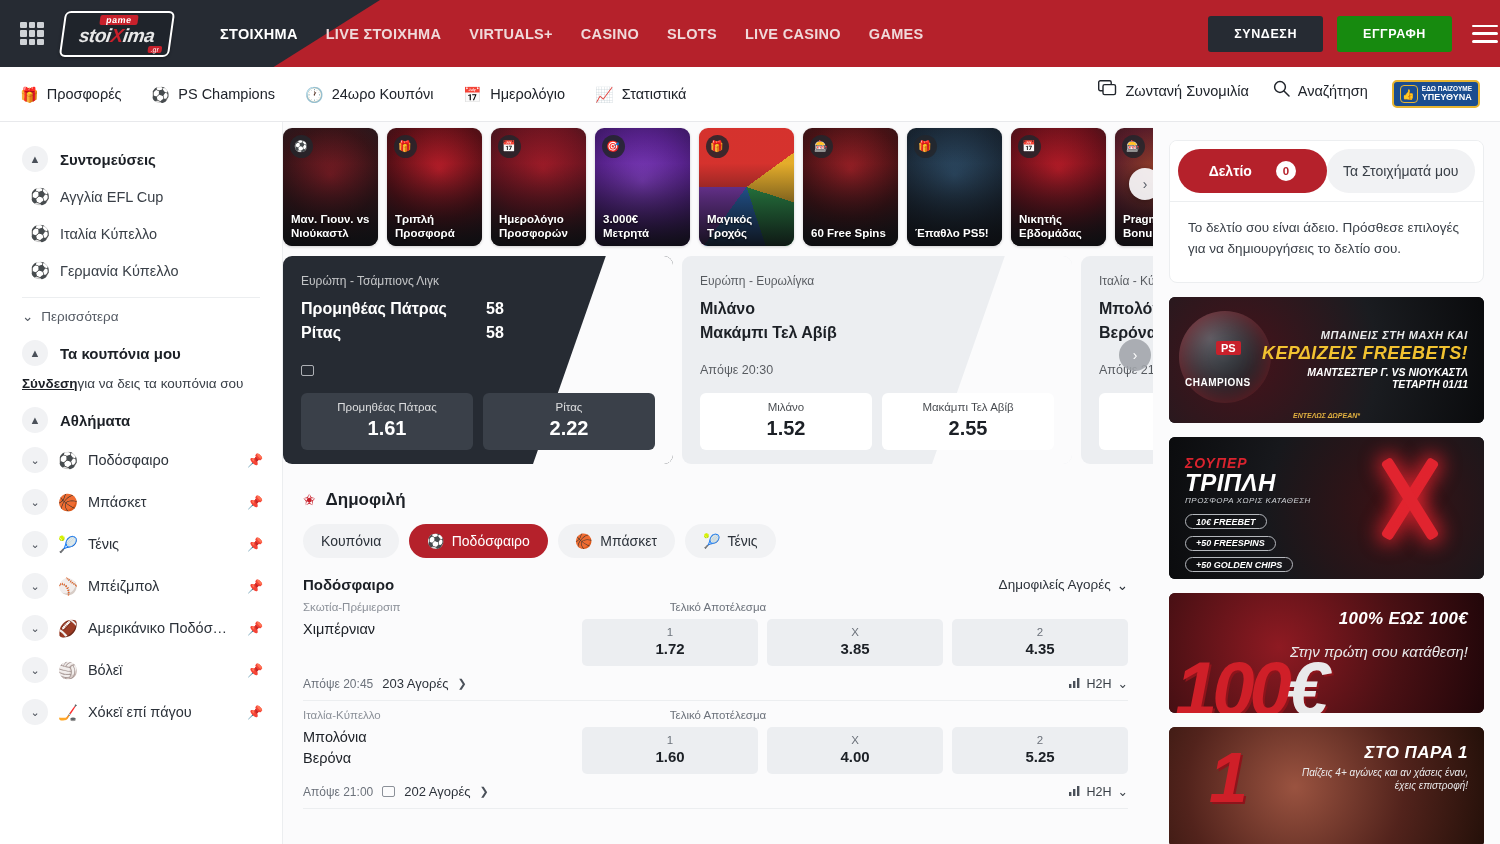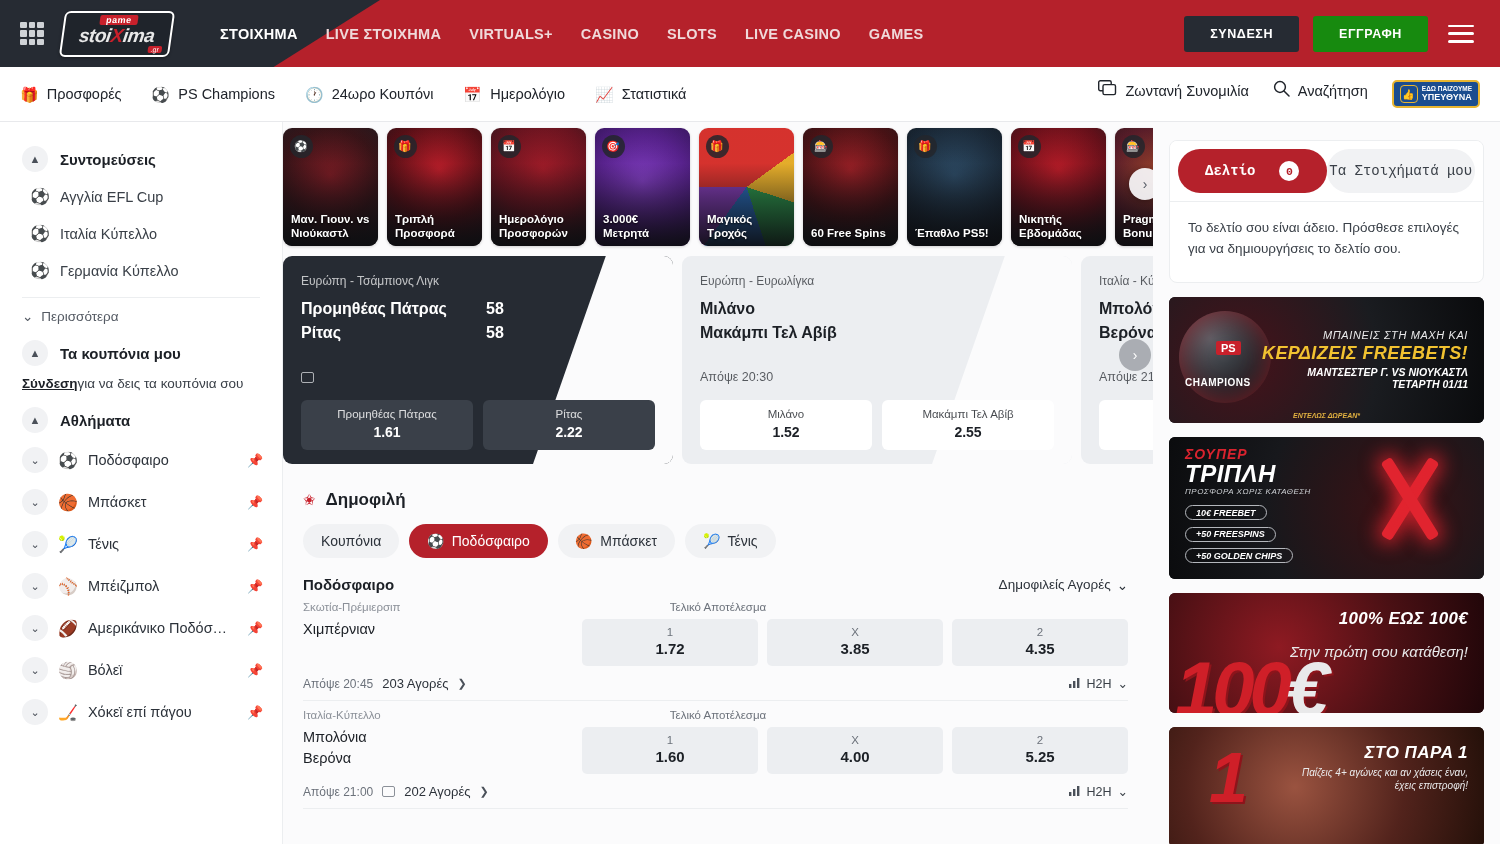--- a/index.html
+++ b/index.html
@@ -37,21 +37,21 @@
   .logo-main .x { color:#c8202b; }
   .logo-gr { font-size:7px; color:#ffffff; background:#c8202b; padding:0 3px;
      border-radius:2px; align-self:flex-end; margin-right:6px; margin-top:1px;}
   .mainnav { position:relative; display:flex; align-items:center; gap:28px; margin-left:48px; }
   .mainnav a {
     color:#f0d9da; font-size:14.5px; font-weight:bold; letter-spacing:.3px;
     text-decoration:none; cursor:pointer; white-space:nowrap;
   }
   .mainnav a.active { color:#ffffff; }
   .header-right { position:relative; margin-left:auto; display:flex; align-items:center;
-     gap:14px; padding-right:26px; }
+     gap:14px; padding-right:2px; }
   .btn-login {
     background:#262b33; color:#fff; border:none; font-size:12.5px; font-weight:bold;
     letter-spacing:.6px; padding:11px 26px; border-radius:3px; cursor:pointer;
     font-family:"Liberation Sans", sans-serif;
   }
   .btn-register {
     background:#178a0f; color:#fff; border:none; font-size:12.5px; font-weight:bold;
     letter-spacing:.6px; padding:11px 26px; border-radius:3px; cursor:pointer;
     font-family:"Liberation Sans", sans-serif;
   }
@@ -156,21 +156,21 @@
   .feat-time { font-size:12.5px; opacity:.72; margin-top:auto; margin-bottom:16px;
      position:relative; z-index:2;}
   .feat-tv { margin-top:auto; margin-bottom:14px; position:relative; z-index:2;
      font-size:12px; opacity:.8; }
   .feat-odds { display:flex; gap:10px; position:relative; z-index:4; }
   .odd-box { flex:1; border-radius:6px; padding:8px 6px 10px 6px; text-align:center;
      cursor:pointer; }
   .odd-dark { background:#3a4049; }
   .odd-light { background:#ffffff; }
   .odd-lbl { font-size:11.5px; opacity:.82; margin-bottom:4px; }
-  .odd-val { font-size:14px; font-weight:bold; }
+  .odd-val { font-size:20px; font-weight:bold; }
   .feat-next {
     position:absolute; right:2px; top:50%; transform:translateY(-50%);
     width:32px; height:32px; border-radius:50%; background:rgba(160,164,170,.88);
     display:flex; align-items:center; justify-content:center; font-size:14px;
     color:#fff; z-index:20; cursor:pointer;
   }
 
   
   .pop-head { display:flex; align-items:center; gap:10px; padding:26px 0 0 20px; }
   .pop-title { font-size:17px; font-weight:bold; color:#1c2026; }
@@ -210,51 +210,51 @@
   .tv-mini { display:inline-block; width:13px; height:11px; border:1.2px solid #8b9098;
      border-radius:2px; position:relative; }
 
   
   .rightbar { width:347px; min-width:347px; height:722px; background:#fbfbfc;
      padding:18px 16px 0 16px; overflow:hidden; }
   .slip-card { background:#fff; border:1px solid #eceef0; border-radius:8px; overflow:hidden; }
   .slip-tabs { display:flex; padding:8px; gap:0; background:#fff; }
   .slip-tab { flex:1; text-align:left; padding:12px 0; font-size:14px;
      border-radius:24px; cursor:pointer; display:flex; align-items:center;
-     justify-content:center; gap:24px;font-family:Liberation Mono, monospace; }
+     justify-content:center; gap:24px; }
   .slip-tab.active { background:#b5212b; color:#fff; font-weight:bold; }
   .slip-tab.inactive { background:#f1f2f4; color:#3a4048; }
   .slip-count { background:#fff; color:#b5212b; border-radius:50%; width:20px; height:20px;
      display:flex; align-items:center; justify-content:center; font-size:11.5px;
      font-weight:bold; }
   .slip-empty { padding:16px 18px 22px 18px; font-size:13.5px; color:#3a4048;
      line-height:1.55; border-top:1px solid #eceef0; }
   .banner { margin-top:14px; height:126px; border-radius:6px; overflow:hidden;
      position:relative; cursor:pointer; }
   .bnr-art { position:absolute; inset:0; }
   .bnr-txt { position:absolute; inset:0; display:flex; flex-direction:column;
      align-items:flex-end; justify-content:center; padding:0 16px 0 0; text-align:right; }
-  .bnr-l1 { font-size:11px; font-weight:normal; color:#e9e9ea; font-style:italic;
+  .bnr-l1 { font-size:11px; font-weight:bold; color:#e9e9ea; font-style:italic;
      letter-spacing:.6px; }
   .bnr-l2 { font-size:18px; font-weight:bold; color:#f2c230; font-style:italic;
      letter-spacing:.4px; margin:2px 0; }
   .bnr-l3 { font-size:10.5px; font-weight:bold; color:#fff; font-style:italic; }
   .bnr-l4 { font-size:10.5px; font-weight:bold; color:#fff; font-style:italic; }
   .bnr-foot { position:absolute; bottom:4px; left:0; right:0; text-align:center;
      font-size:7px; color:#e0b040; font-style:italic; font-weight:bold;}
   .ball { position:absolute; left:10px; top:14px; width:92px; height:92px;
      border-radius:50%;
      background:radial-gradient(circle at 34% 30%, #5c5f66 0%, #23262b 58%, #101114 100%);
      box-shadow:0 0 30px rgba(200,32,43,.55) inset; }
   .ball-lbl2 { position:absolute; left:16px; top:80px; font-size:10px; font-weight:bold;
      color:#fff; letter-spacing:.5px;}
   .ps-chip { position:absolute; left:47px; top:44px; background:#c8202b; color:#fff;
      font-size:11px; font-weight:bold; padding:1px 5px; border-radius:2px;}
   
-  .b2-left { position:absolute; left:16px; top:9px; }
+  .b2-left { position:absolute; left:16px; top:18px; }
   .b2-l1 { font-size:14px; font-weight:bold; color:#d9232e; font-style:italic;
      letter-spacing:1px; }
   .b2-l2 { font-size:24px; font-weight:bold; color:#fff; font-style:italic;
      letter-spacing:.5px; line-height:1; }
   .b2-l3 { font-size:8px; color:#cfd2d6; font-style:italic; letter-spacing:.5px;
      margin-top:1px; margin-bottom:6px;}
   .b2-pill { border:1.3px solid #b4b7bc; border-radius:12px; padding:1.5px 10px;
      font-size:9px; font-weight:bold; color:#fff; font-style:italic; margin-bottom:3px;
      text-align:center; display:inline-block;}
   .bigx { position:absolute; right:28px; top:16px; width:92px; height:92px; }

